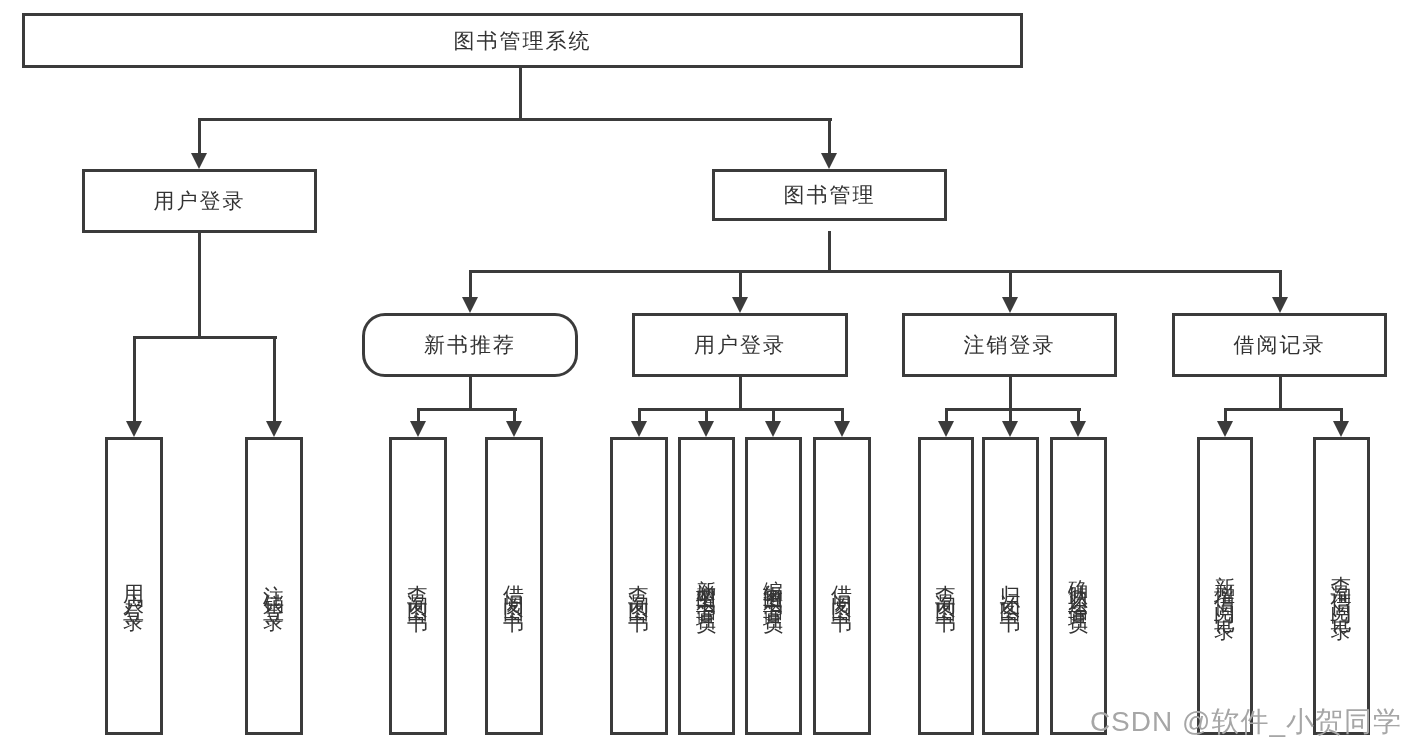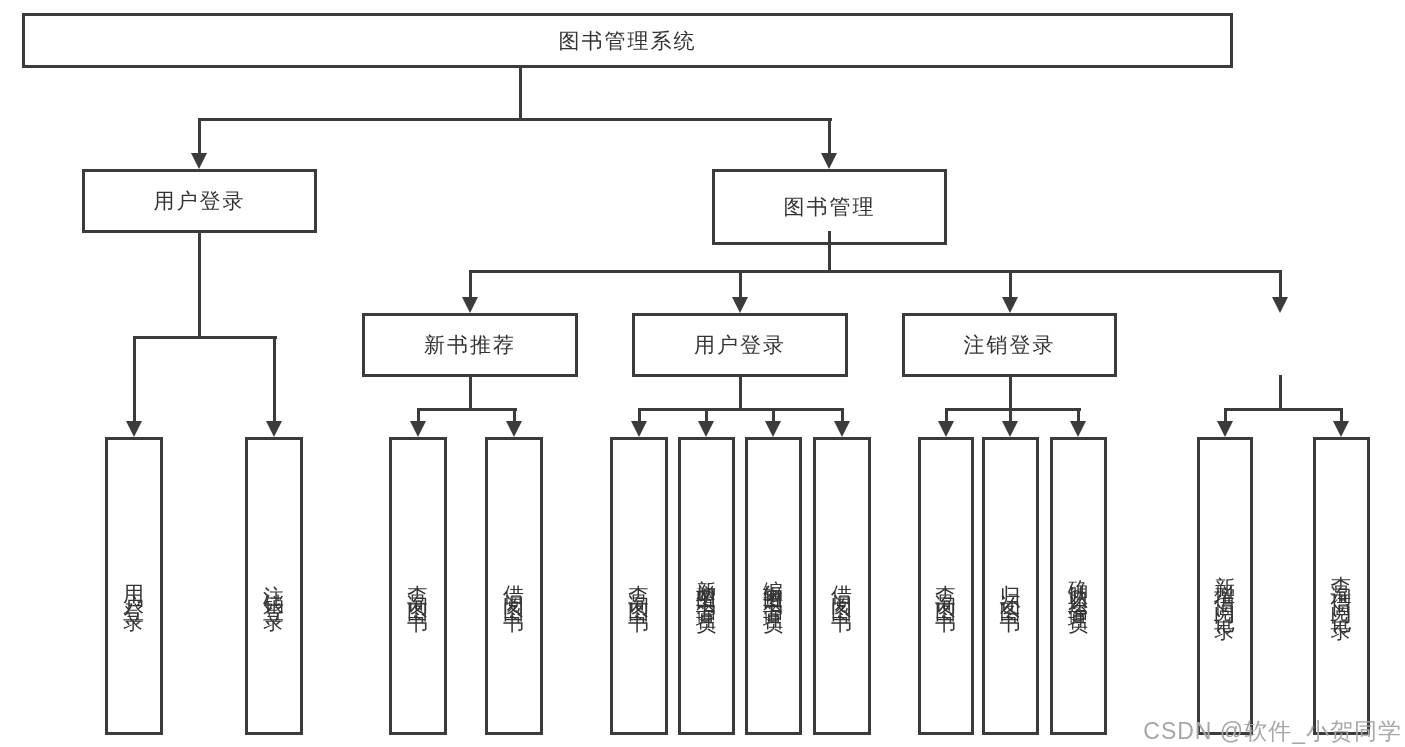--- a/index.html
+++ b/index.html
@@ -58,47 +58,47 @@
     width: 0;
     height: 0;
     border-left: 8px solid transparent;
     border-right: 8px solid transparent;
     border-top: 16px solid var(--line);
   }
 
   .watermark {
     position: absolute;
     right: 3px;
-    bottom: 0;
-    font-size: 23px;
+    bottom: 6px;
+    font-size: 28px;
     color: var(--watermark);
     letter-spacing: 1px;
     white-space: nowrap;
   }
 </style>
 </head>
 <body>
 
 <div class="canvas">
 
-  <div class="node" style="left:22px; top:13px; width:1211px; height:55px;">
+  <div class="node" style="left:22px; top:13px; width:1001px; height:55px;">
     <span class="htext">图书管理系统</span>
   </div>
 
   <div class="vline" style="left:519px; top:68px; height:50px;"></div>
   <div class="hline" style="left:198px; top:118px; width:634px;"></div>
   <div class="vline" style="left:198px; top:118px; height:36px;"></div>
   <div class="arrow" style="left:191px; top:153px;"></div>
   <div class="vline" style="left:828px; top:118px; height:36px;"></div>
   <div class="arrow" style="left:821px; top:153px;"></div>
 
   <div class="node" style="left:82px; top:169px; width:235px; height:64px;">
     <span class="htext">用户登录</span>
   </div>
-  <div class="node" style="left:712px; top:169px; width:235px; height:76px;">
+  <div class="node" style="left:712px; top:169px; width:235px; height:52px;">
     <span class="htext">图书管理</span>
   </div>
 
   <div class="vline" style="left:198px; top:231px; height:107px;"></div>
   <div class="hline" style="left:133px; top:336px; width:144px;"></div>
   <div class="vline" style="left:133px; top:336px; height:86px;"></div>
   <div class="arrow" style="left:126px; top:421px;"></div>
   <div class="vline" style="left:273px; top:336px; height:86px;"></div>
   <div class="arrow" style="left:266px; top:421px;"></div>
 
@@ -106,28 +106,31 @@
   <div class="hline" style="left:469px; top:270px; width:813px;"></div>
   <div class="vline" style="left:469px; top:270px; height:28px;"></div>
   <div class="arrow" style="left:462px; top:297px;"></div>
   <div class="vline" style="left:739px; top:270px; height:28px;"></div>
   <div class="arrow" style="left:732px; top:297px;"></div>
   <div class="vline" style="left:1009px; top:270px; height:28px;"></div>
   <div class="arrow" style="left:1002px; top:297px;"></div>
   <div class="vline" style="left:1279px; top:270px; height:28px;"></div>
   <div class="arrow" style="left:1272px; top:297px;"></div>
 
-  <div class="node" style="left:362px; top:313px; width:216px; height:64px;">
+  <div class="node" style="left:362px; top:313px; width:216px; height:64px;border-radius:23px;">
     <span class="htext">新书推荐</span>
   </div>
   <div class="node" style="left:632px; top:313px; width:216px; height:64px;">
     <span class="htext">用户登录</span>
   </div>
   <div class="node" style="left:902px; top:313px; width:215px; height:64px;">
     <span class="htext">注销登录</span>
+  </div>
+  <div class="node" style="left:1172px; top:313px; width:215px; height:64px;">
+    <span class="htext">借阅记录</span>
   </div>
 
   <div class="vline" style="left:469px; top:375px; height:35px;"></div>
   <div class="hline" style="left:417px; top:408px; width:100px;"></div>
   <div class="vline" style="left:417px; top:408px; height:14px;"></div>
   <div class="arrow" style="left:410px; top:421px;"></div>
   <div class="vline" style="left:513px; top:408px; height:14px;"></div>
   <div class="arrow" style="left:506px; top:421px;"></div>
 
   <div class="vline" style="left:739px; top:375px; height:35px;"></div>

